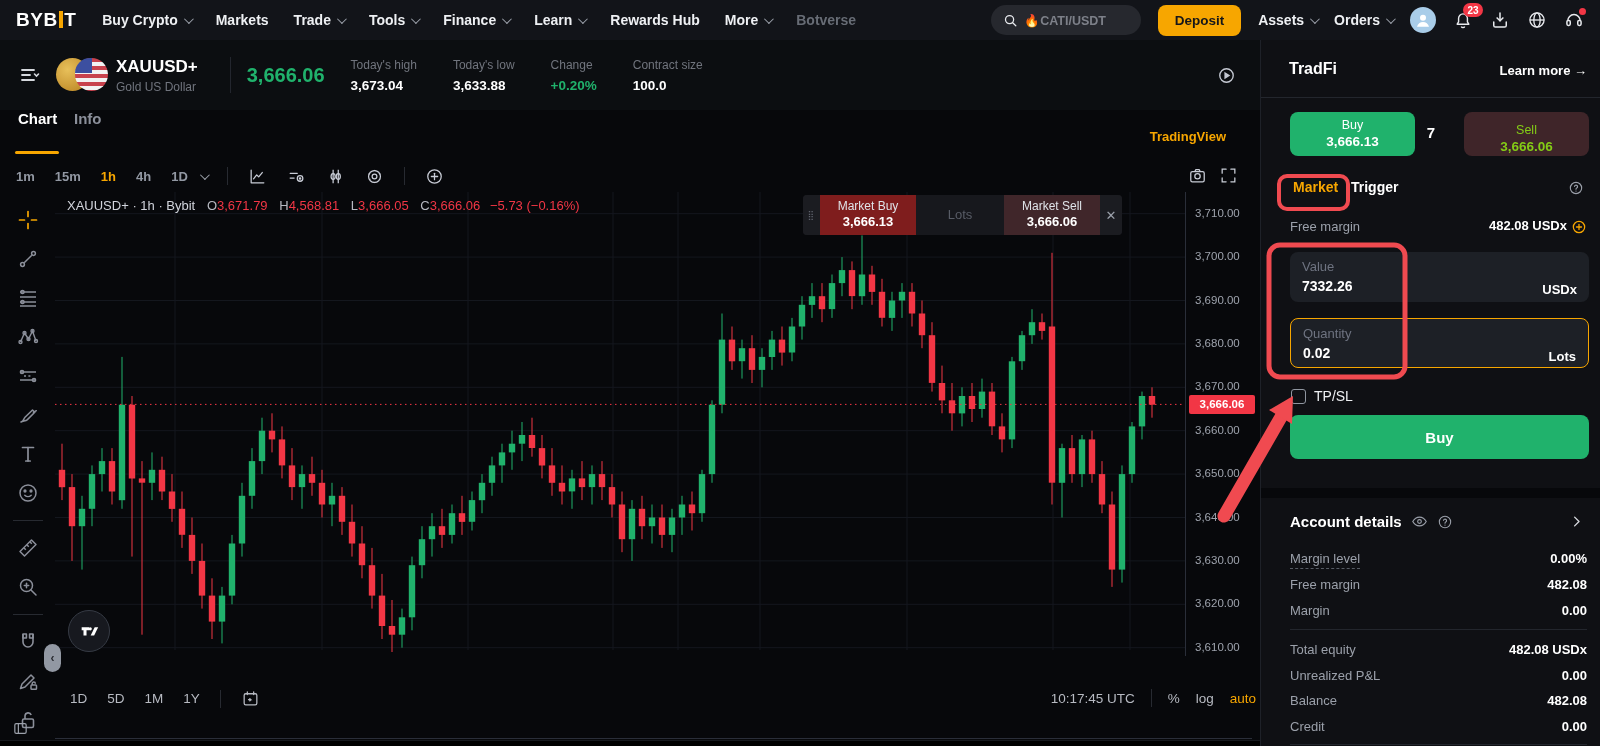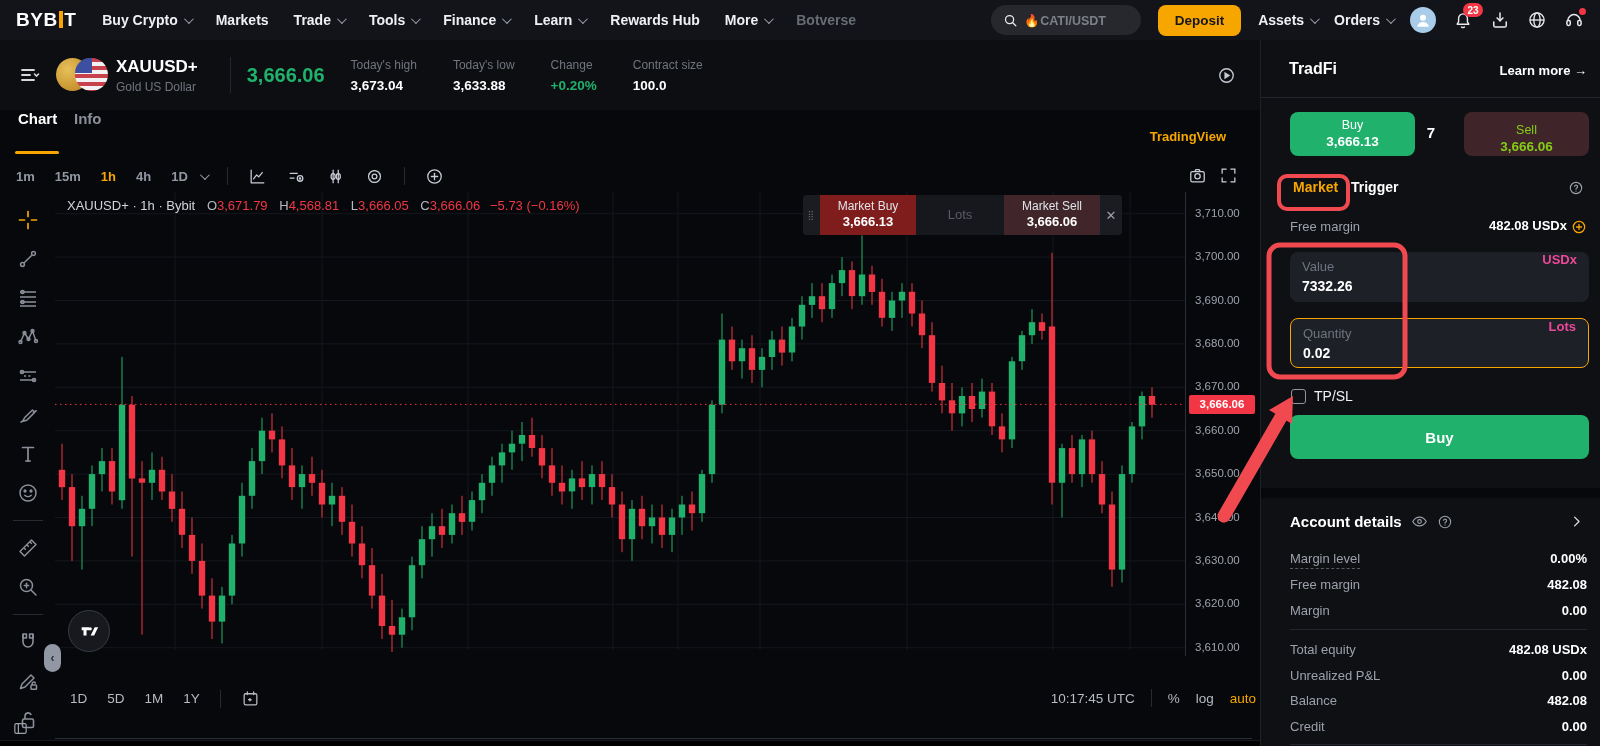--- a/index.html
+++ b/index.html
@@ -106,21 +106,21 @@
   .ord-tab { top:139px; font-size:14px; font-weight:700; cursor:pointer; }
   .ord-market { left:32px; color:#f7a600; }
   .ord-trigger { left:90px; color:#fff; }
   .q-ic { right:16px; top:140px; color:#9ba0aa; }
   .fm-label { left:29px; top:179px; font-size:13px; color:#9ba0aa; }
   .fm-value { right:33px; top:178px; font-size:13px; font-weight:700; color:#fff; }
   .fm-plus { right:13px; top:179px; color:#f7a600; }
   .inp { left:29px; width:299px; height:50px; background:#1d2026; border-radius:8px; padding:7px 12px; cursor:text; }
   .inp .lab { font-size:13px; color:#6e7380; }
   .inp .val { font-size:14px; font-weight:700; color:#fff; margin-top:4px; }
-  .inp .unit { position:absolute; right:12px; top:0; font-size:13px; font-weight:700; color:#ec4899; }
+  .inp .unit { position:absolute; right:12px; top:30px; font-size:13px; font-weight:700; color:#ffffff; }
   .inp-value { top:212px; }
   .inp-qty { top:278px; border:1px solid #f7a600; }
   .cb { left:30px; top:349px; width:15px; height:15px; border:1.5px solid #9096a0; border-radius:3px; background:transparent; cursor:pointer; }
   .cb-label { left:53px; top:348px; font-size:14px; color:#eef0f3; }
   .cta-buy { left:29px; top:375px; width:299px; height:44px; background:#20b26c; border:none; border-radius:8px; color:#fff; font-size:15px; font-weight:700; cursor:pointer; font-family:inherit; }
   .p-gap { left:0; top:448px; width:340px; height:10px; background:#07080b; }
   .acc-title-row { left:29px; top:473px; display:flex; align-items:center; gap:9px; }
   .acc-title { font-size:15px; font-weight:700; color:#fff; }
   .acc-ic { color:#9ba0aa; display:inline-flex; }
   .acc-chev { right:16px; top:474px; color:#d6d9de; }

